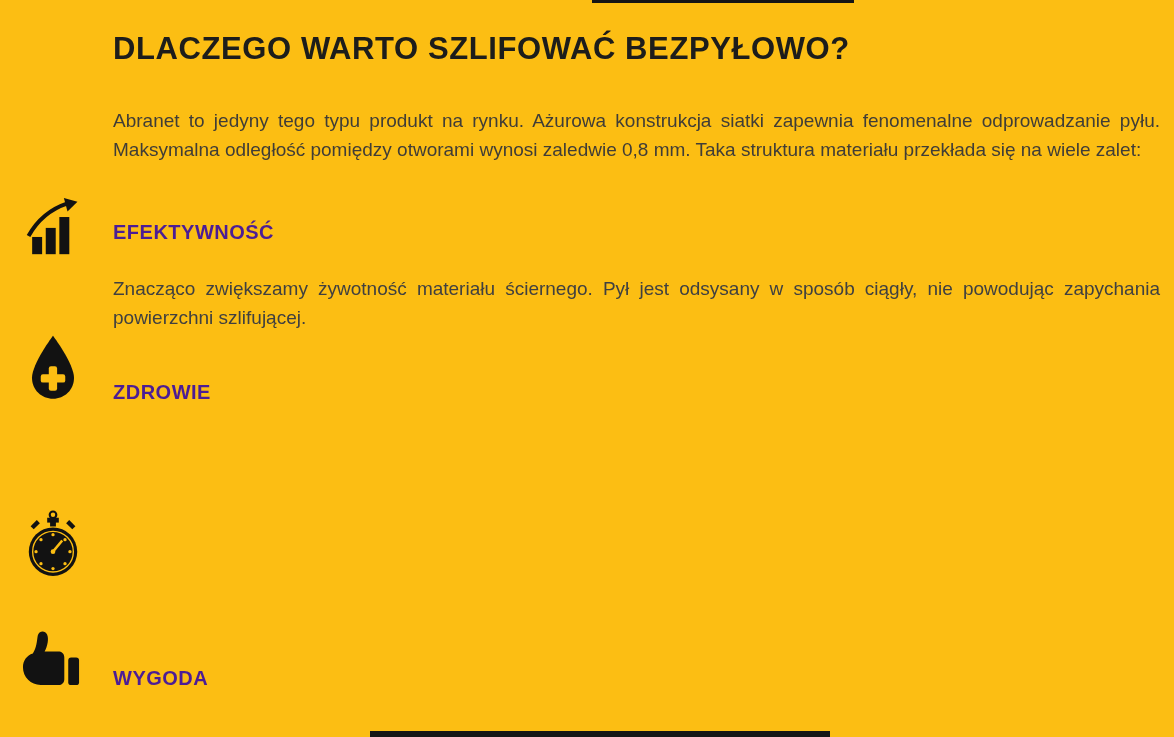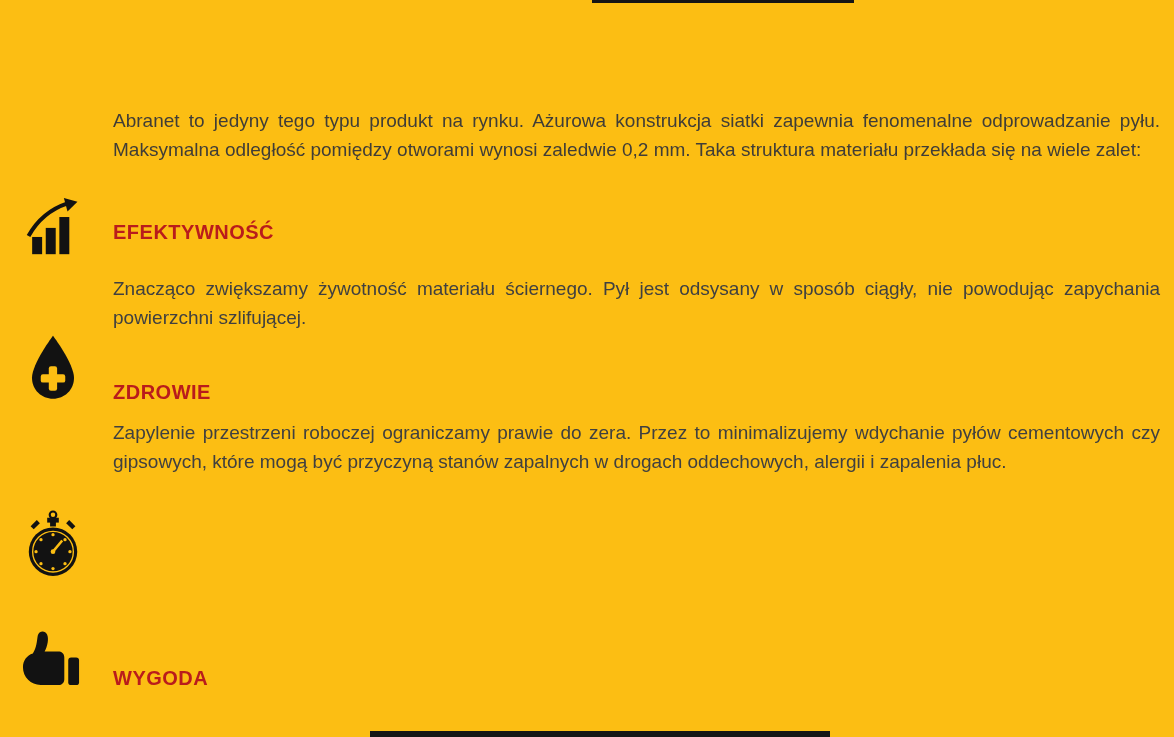--- a/index.html
+++ b/index.html
@@ -47,21 +47,21 @@
     display:flex;
     align-items:flex-start;
   }
   .benefit-icon svg{ width:100%; height:auto; display:block; }
   .benefit-title{
     position:absolute;
     left:113px;
     font-size:20px;
     font-weight:700;
     letter-spacing:0.5px;
-    color:#b91c1c;
+    color:#4c1d95;
     white-space:nowrap;
   }
   .benefit-text{
     position:absolute;
     left:113px;
     width:1047px;
     font-size:19px;
     line-height:29px;
     text-align:justify;
     color:#404040;
@@ -84,22 +84,23 @@
   .text-4{ top:688px; }
 </style>
 </head>
 <body>
 
 <div class="canvas">
 
   <div class="edge-fragment edge-top"></div>
   <div class="edge-fragment edge-bottom"></div>
 
+  <h1 class="page-title">DLACZEGO WARTO SZLIFOWAĆ BEZPYŁOWO?</h1>
 
-  <p class="intro">Abranet to jedyny tego typu produkt na rynku. Ażurowa konstrukcja siatki zapewnia fenomenalne odprowadzanie pyłu. Maksymalna odległość pomiędzy otworami wynosi zaledwie 0,2 mm. Taka struktura materiału przekłada się na wiele zalet:</p>
+  <p class="intro">Abranet to jedyny tego typu produkt na rynku. Ażurowa konstrukcja siatki zapewnia fenomenalne odprowadzanie pyłu. Maksymalna odległość pomiędzy otworami wynosi zaledwie 0,8 mm. Taka struktura materiału przekłada się na wiele zalet:</p>
 
   <div class="benefit-icon icon-1">
     <svg viewBox="0 0 64 64" xmlns="http://www.w3.org/2000/svg">
       <g fill="#121212">
         <rect x="9" y="43" width="11" height="19"></rect>
         <rect x="24" y="33" width="11" height="29"></rect>
         <rect x="39" y="21" width="11" height="41"></rect>
         <polygon points="44,0 59,4 48,15"></polygon>
       </g>
       <path d="M5,42 C15,24 30,12 48,6" fill="none" stroke="#121212" stroke-width="4.5"></path>
@@ -109,21 +110,20 @@
   <p class="benefit-text text-1">Znacząco zwiększamy żywotność materiału ściernego. Pył jest odsysany w sposób ciągły, nie powodując zapychania powierzchni szlifującej.</p>
 
   <div class="benefit-icon icon-2">
     <svg viewBox="0 0 64 76" xmlns="http://www.w3.org/2000/svg">
       <path d="M32,2 C32,2 8,34 8,50 C8,64 19,74 32,74 C45,74 56,64 56,50 C56,34 32,2 32,2 Z" fill="#121212"></path>
       <rect x="18" y="46" width="28" height="9.5" rx="2.5" fill="#FCBE13"></rect>
       <rect x="27.2" y="36.8" width="9.5" height="28" rx="2.5" fill="#FCBE13"></rect>
     </svg>
   </div>
   <div class="benefit-title title-2">ZDROWIE</div>
-  <p class="benefit-text text-2">Zapylenie przestrzeni roboczej ograniczamy prawie do zera. Przez to minimalizujemy wdychanie pyłów cementowych czy gipsowych, które mogą być przyczyną stanów zapalnych w drogach oddechowych, alergii i zapalenia płuc.</p>
 
   <div class="benefit-icon icon-3">
     <svg viewBox="0 0 64 70" xmlns="http://www.w3.org/2000/svg">
       <circle cx="32" cy="5" r="3.4" fill="none" stroke="#121212" stroke-width="2.2"></circle>
       <rect x="26" y="8" width="12" height="5" fill="#121212"></rect>
       <rect x="29" y="12" width="6" height="5" fill="#121212"></rect>
       <rect x="9" y="13" width="9" height="4.5" fill="#121212" transform="rotate(-45 13.5 15)"></rect>
       <rect x="46" y="13" width="9" height="4.5" fill="#121212" transform="rotate(45 50.5 15)"></rect>
       <circle cx="32" cy="43" r="25" fill="#121212"></circle>
       <circle cx="32" cy="43" r="21" fill="none" stroke="#FCBE13" stroke-width="1.4"></circle>

